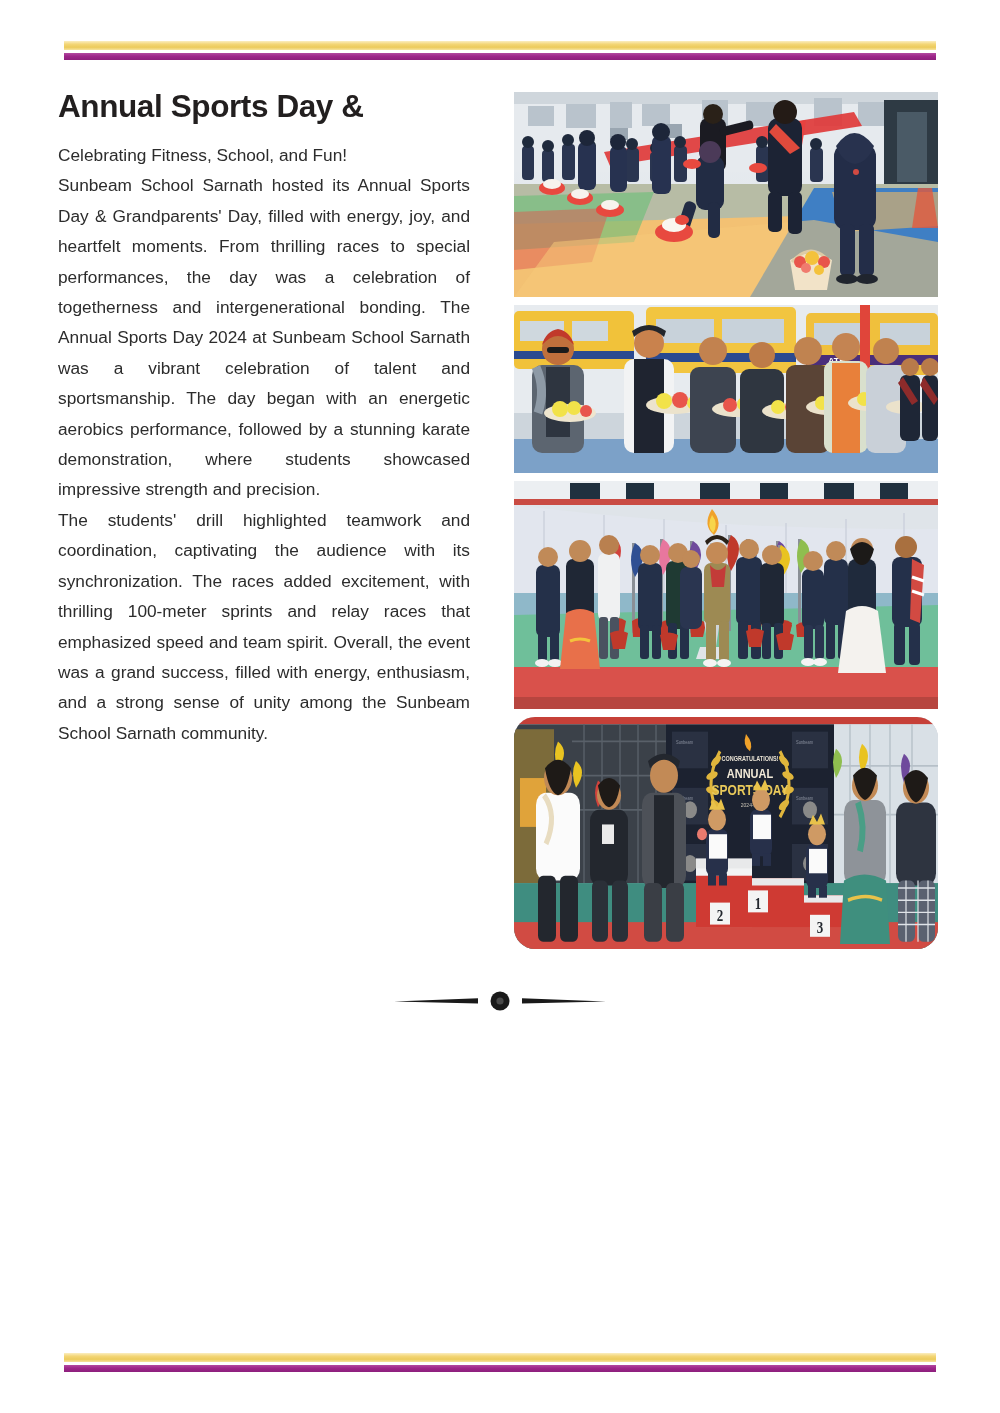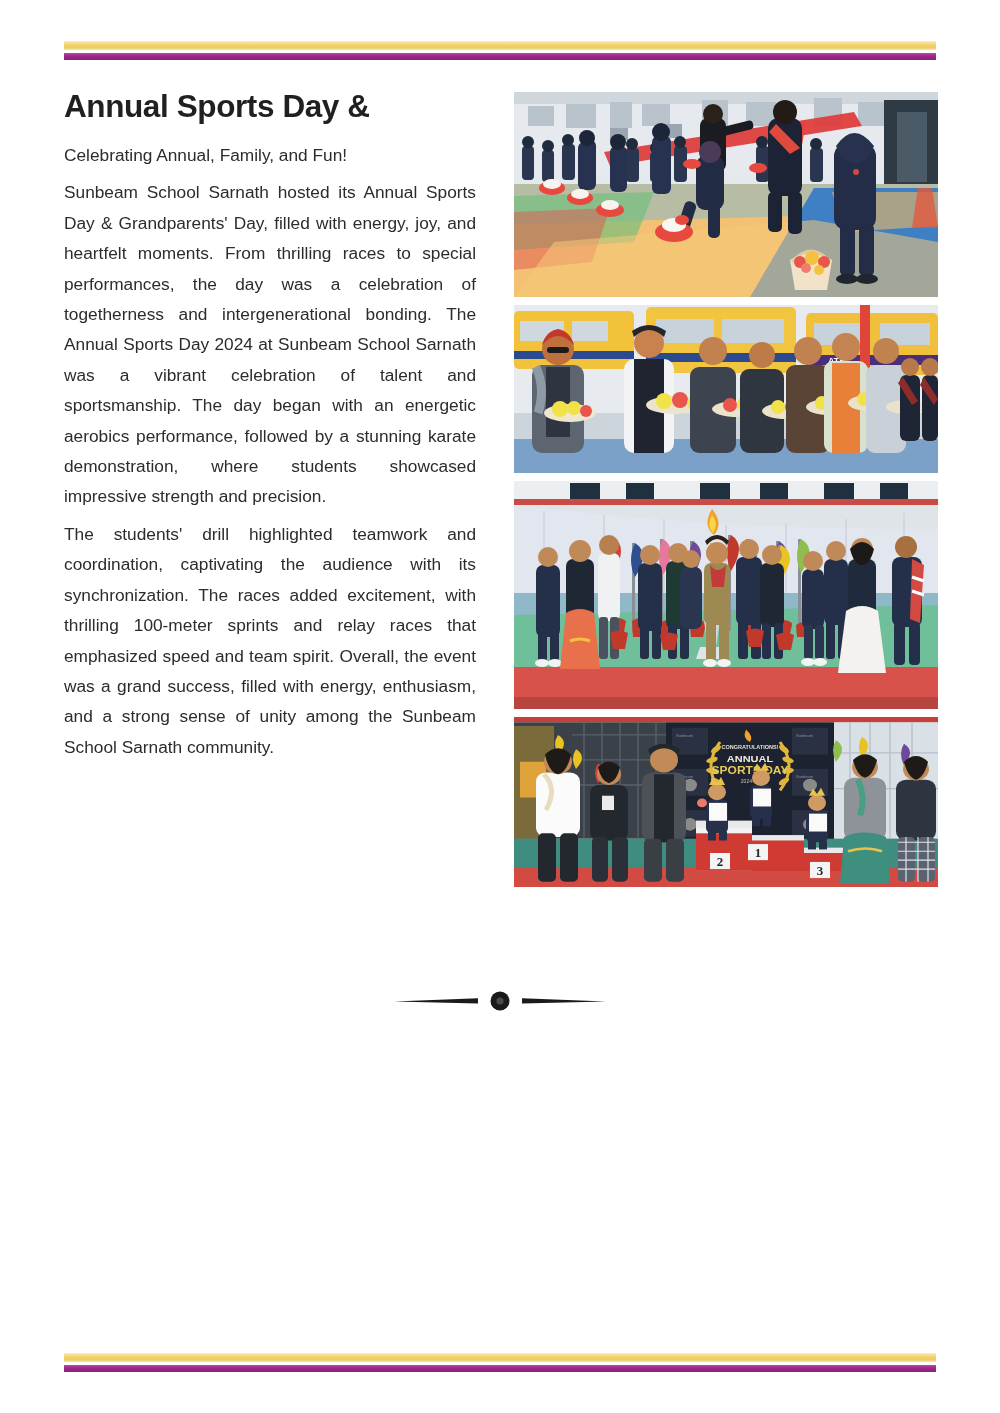--- a/index.html
+++ b/index.html
@@ -24,21 +24,21 @@
   .rule-purple{
     height:7px;width:100%;
     background:linear-gradient(180deg,#b34aa0 0%,#9e268a 45%,#8d1f7c 100%);
   }
 
   
   .content{
     position:absolute;left:0;top:86px;width:1000px;
   }
   .col-left{
-    position:absolute;left:64px;top:0;width:412px;
+    position:absolute;left:58px;top:0;width:412px;
   }
   .col-right{
     position:absolute;left:514px;top:6px;width:424px;
   }
 
   h1.title{
     margin:0 0 14px 0;
     font-size:31.5px;
     line-height:40px;
     font-weight:bold;
@@ -47,32 +47,32 @@
   }
   p.body{
     margin:0;
     font-size:17.3px;
     line-height:30.4px;
     color:#2c2c2c;
     text-align:justify;
     text-justify:inter-word;
   }
   p.body.lead{text-align:left;}
-  p.body + p.body{margin-top:7px;}
+  p.body + p.body{margin-top:0px;}
 
   
   .photo{
     width:424px;position:relative;overflow:hidden;
     margin-bottom:8px;background:#d9dde2;
   }
   .photo:last-child{margin-bottom:0;}
   .ph1{height:205px;}
   .ph2{height:168px;}
   .ph3{height:228px;}
-  .ph4{height:170px;}
+  .ph4{height:232px;border-radius:21px;}
   .photo svg{display:block;width:100%;height:100%;}
 
   
   .divider{
     position:absolute;left:0;right:0;top:988px;
     display:flex;align-items:center;justify-content:center;
   }
   .divider svg{display:block;}
 </style>
 </head>
@@ -85,21 +85,21 @@
     <div class="rule-gap"></div>
     <div class="rule-purple"></div>
   </div>
 
   <div class="content">
 
     <div class="col-left">
       <h1 class="title">
         <span>Annual Sports Day &amp;</span><br>
       </h1>
-      <p class="body lead">Celebrating Annual, Family, and Fun!</p>
+      <p class="body lead">Celebrating Fitness, School, and Fun!</p>
       <p class="body">Sunbeam School Sarnath hosted its Annual Sports Day &amp; Grandparents' Day, filled with energy, joy, and heartfelt moments. From thrilling races to special performances, the day was a celebration of togetherness and intergenerational bonding. The Annual Sports Day 2024 at Sunbeam School Sarnath was a vibrant celebration of talent and sportsmanship. The day began with an energetic aerobics performance, followed by a stunning karate demonstration, where students showcased impressive strength and precision.</p>
       <p class="body">The students' drill highlighted teamwork and coordination, captivating the audience with its synchronization. The races added excitement, with thrilling 100-meter sprints and relay races that emphasized speed and team spirit. Overall, the event was a grand success, filled with energy, enthusiasm, and a strong sense of unity among the Sunbeam School Sarnath community.</p>
     </div>
 
     <div class="col-right">
 
       <div class="photo ph1">
         <svg viewBox="0 0 424 205" preserveAspectRatio="none">
           <defs>
             <linearGradient id="sky1" x1="0" y1="0" x2="0" y2="1">

